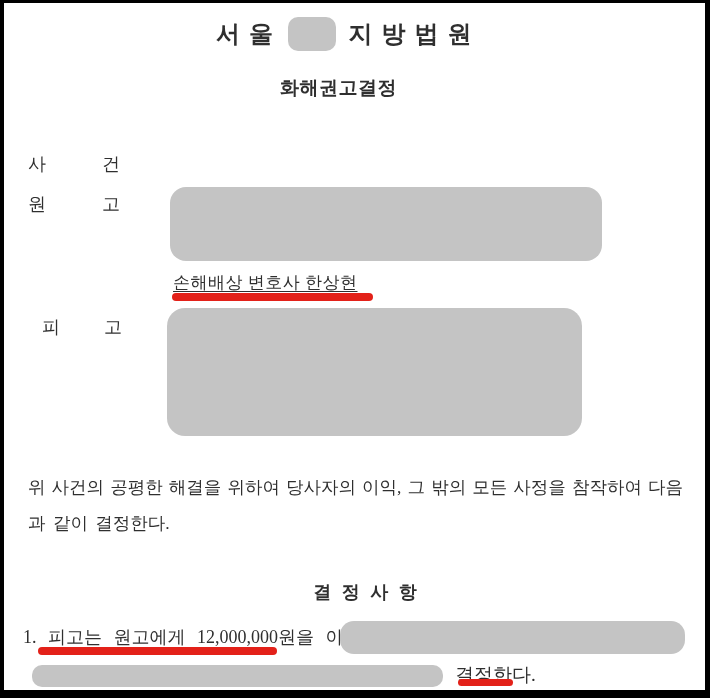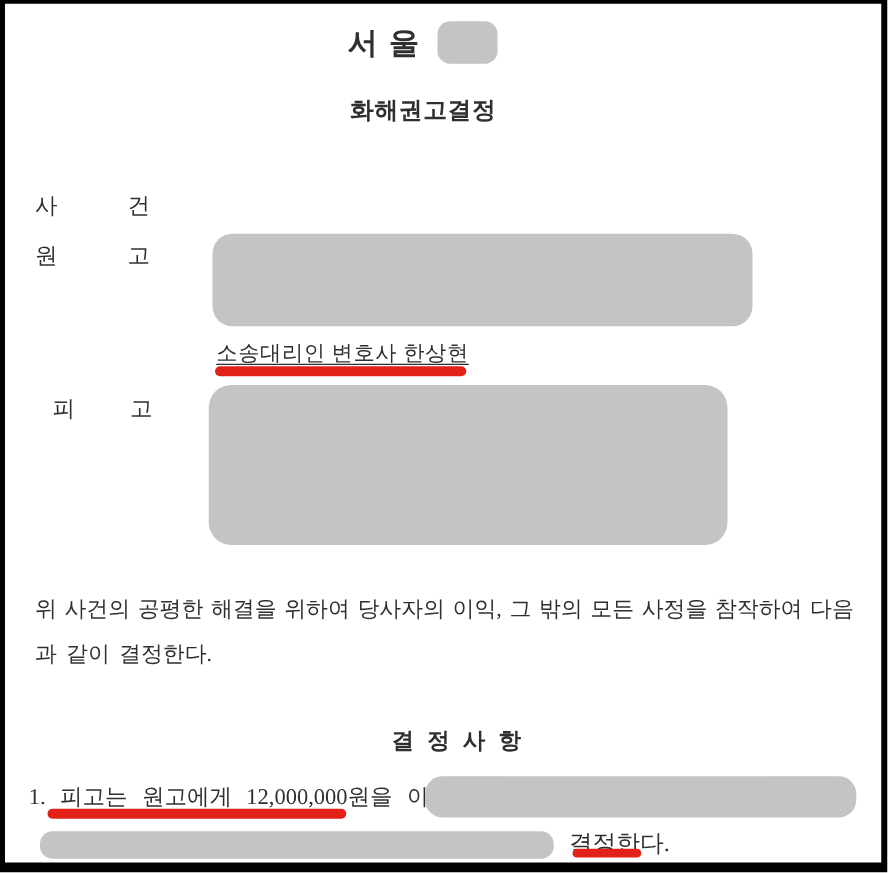--- a/index.html
+++ b/index.html
@@ -73,36 +73,37 @@
   }
 </style>
 </head>
 <body>
 
 <div class="page">
 
   <div class="abs title-line">
     <span>서 울</span>
     <span class="redaction title-box"></span>
+    <span>지 방 법 원</span>
   </div>
 
   <div class="abs doc-title">화해권고결정</div>
 
   <div class="abs row-label" style="top:149px;left:24px;width:92px;">
     <span>사</span>
     <span>건</span>
   </div>
 
   <div class="abs row-label" style="top:189px;left:24px;width:92px;">
     <span>원</span>
     <span>고</span>
   </div>
   <div class="abs redaction" style="left:166px;top:184px;width:432px;height:74px;border-radius:16px;"></div>
 
-  <div class="abs rep">소송대리인 변호사 한상현</div>
+  <div class="abs rep">손해배상 변호사 한상현</div>
   <div class="abs redline" style="left:168px;top:290px;width:201px;height:8px;"></div>
 
   <div class="abs row-label" style="top:312px;left:38px;width:80px;">
     <span>피</span>
     <span>고</span>
   </div>
   <div class="abs redaction" style="left:163px;top:305px;width:415px;height:128px;border-radius:18px;"></div>
 
   <div class="abs body-line2" style="top:508px;">과 같이 결정한다.</div>
   <div class="abs body-line" style="top:472px;">위 사건의 공평한 해결을 위하여 당사자의 이익, 그 밖의 모든 사정을 참작하여 다음</div>

